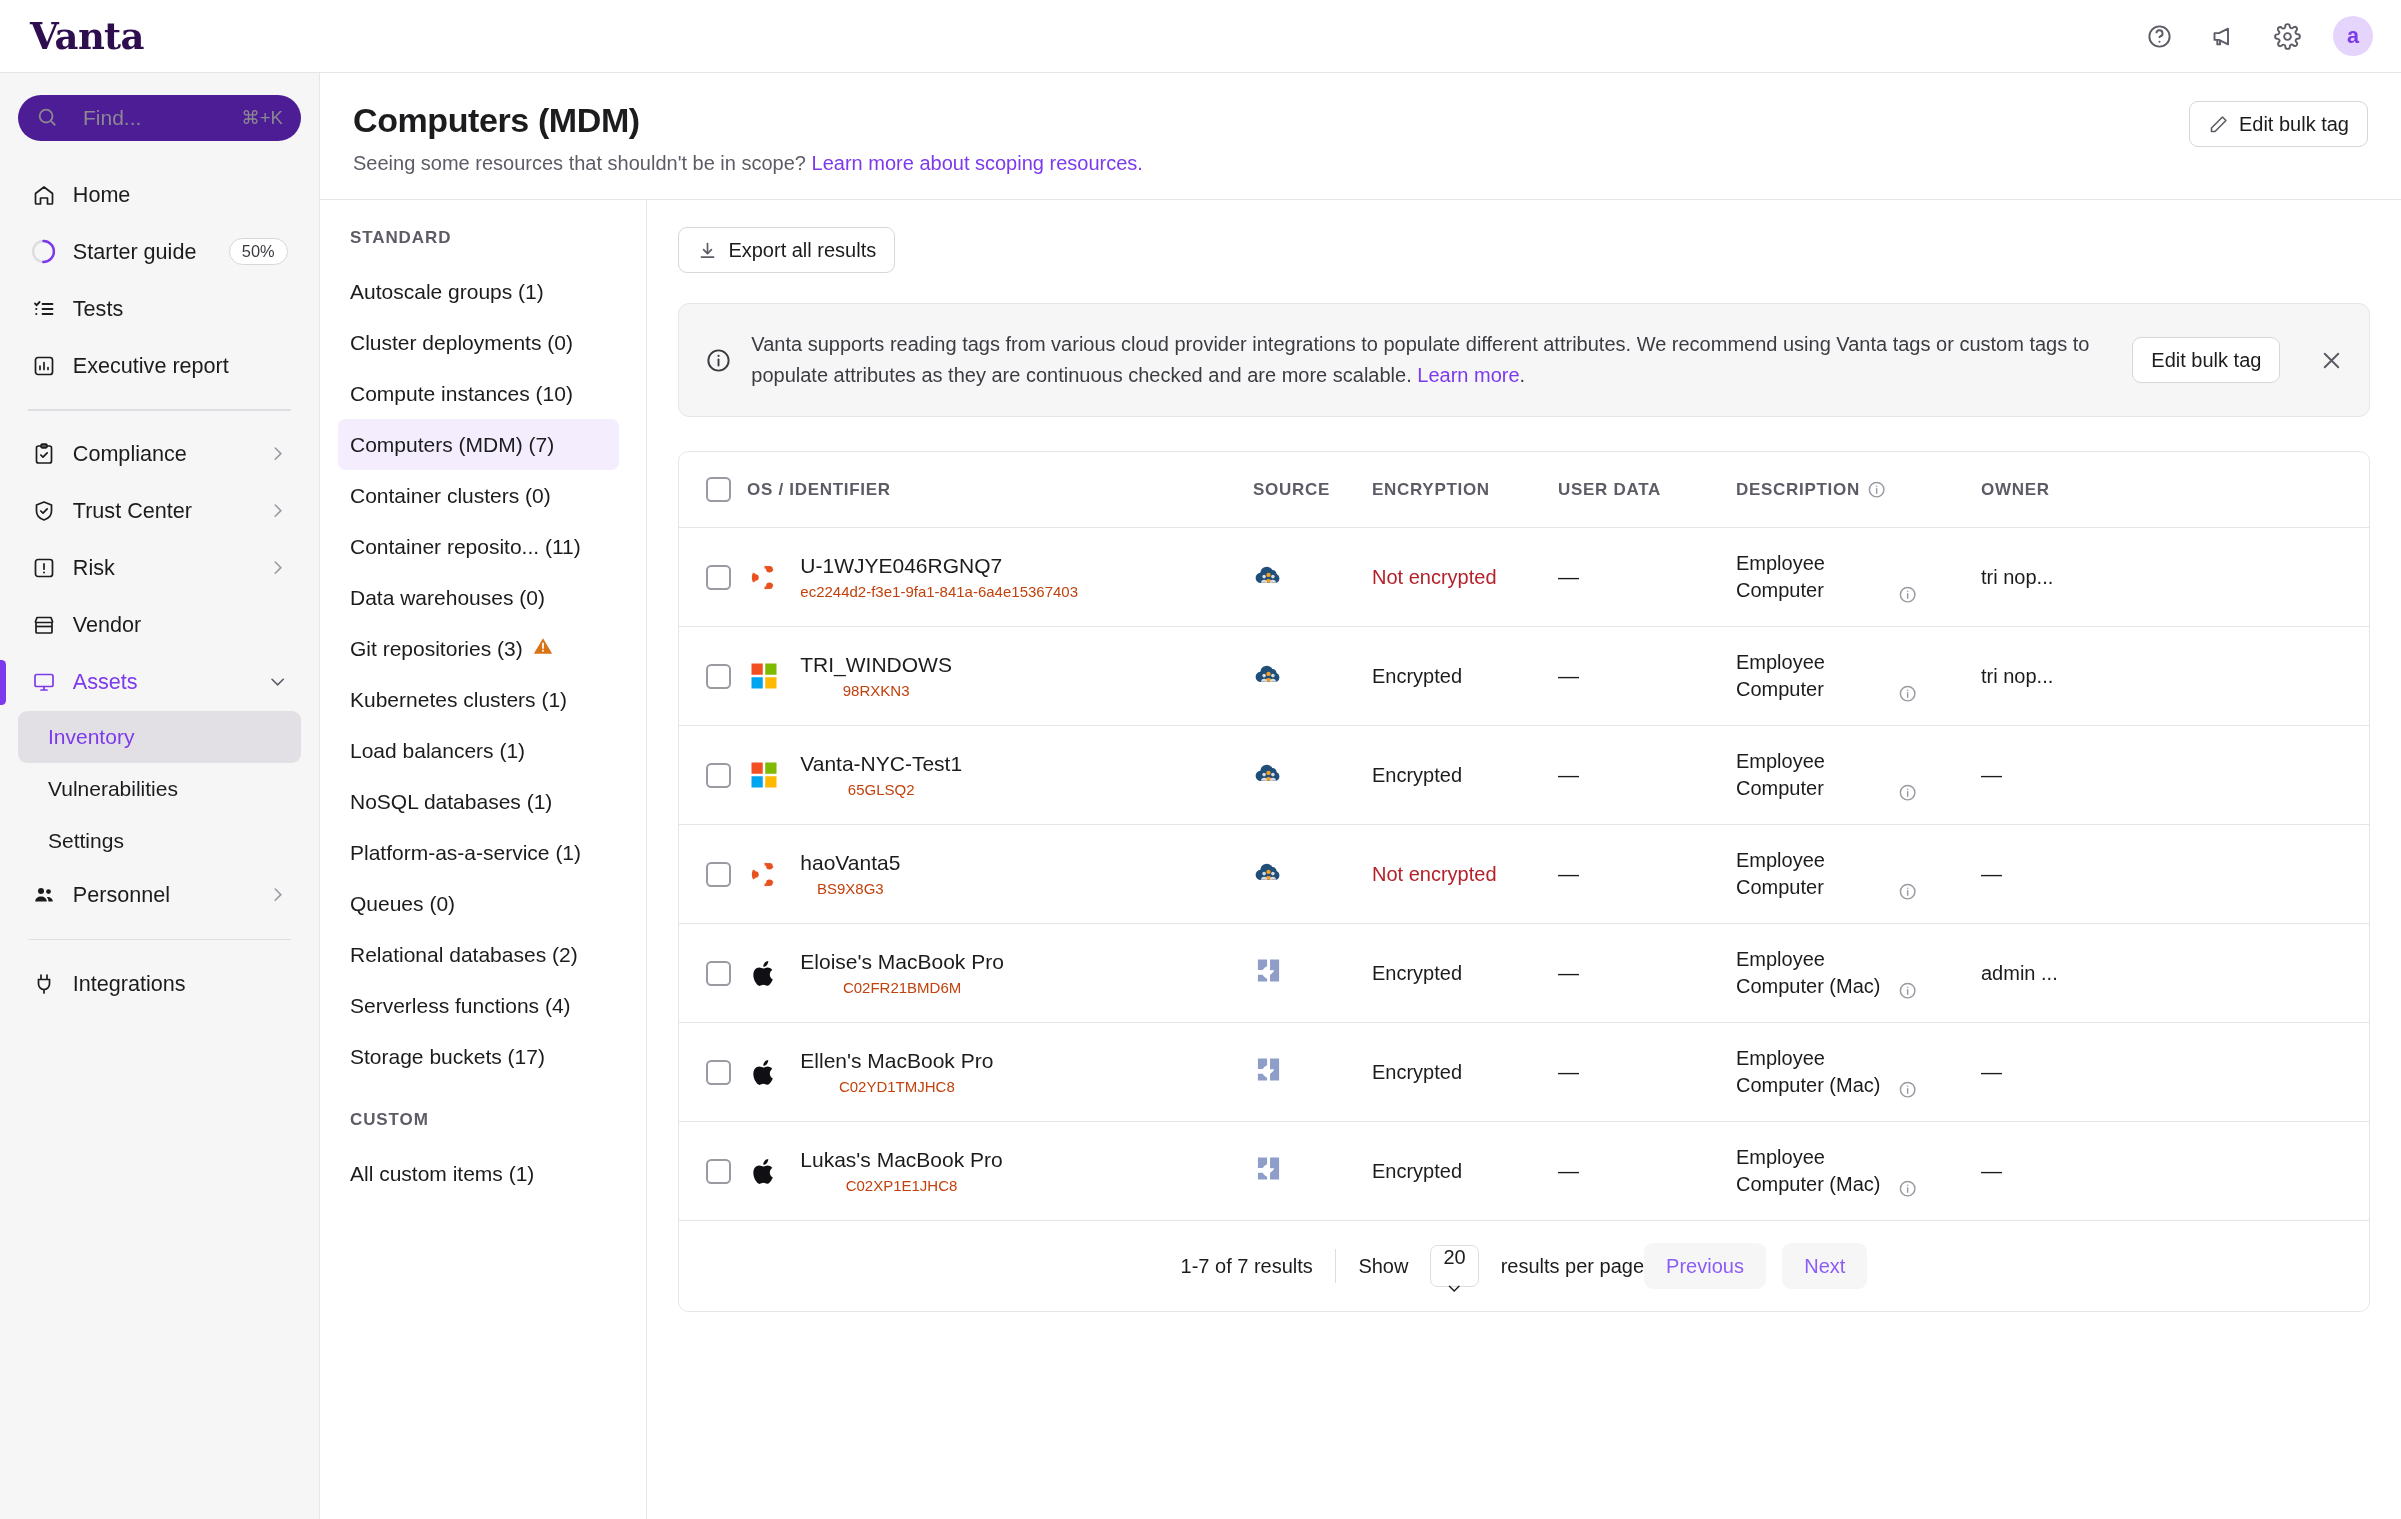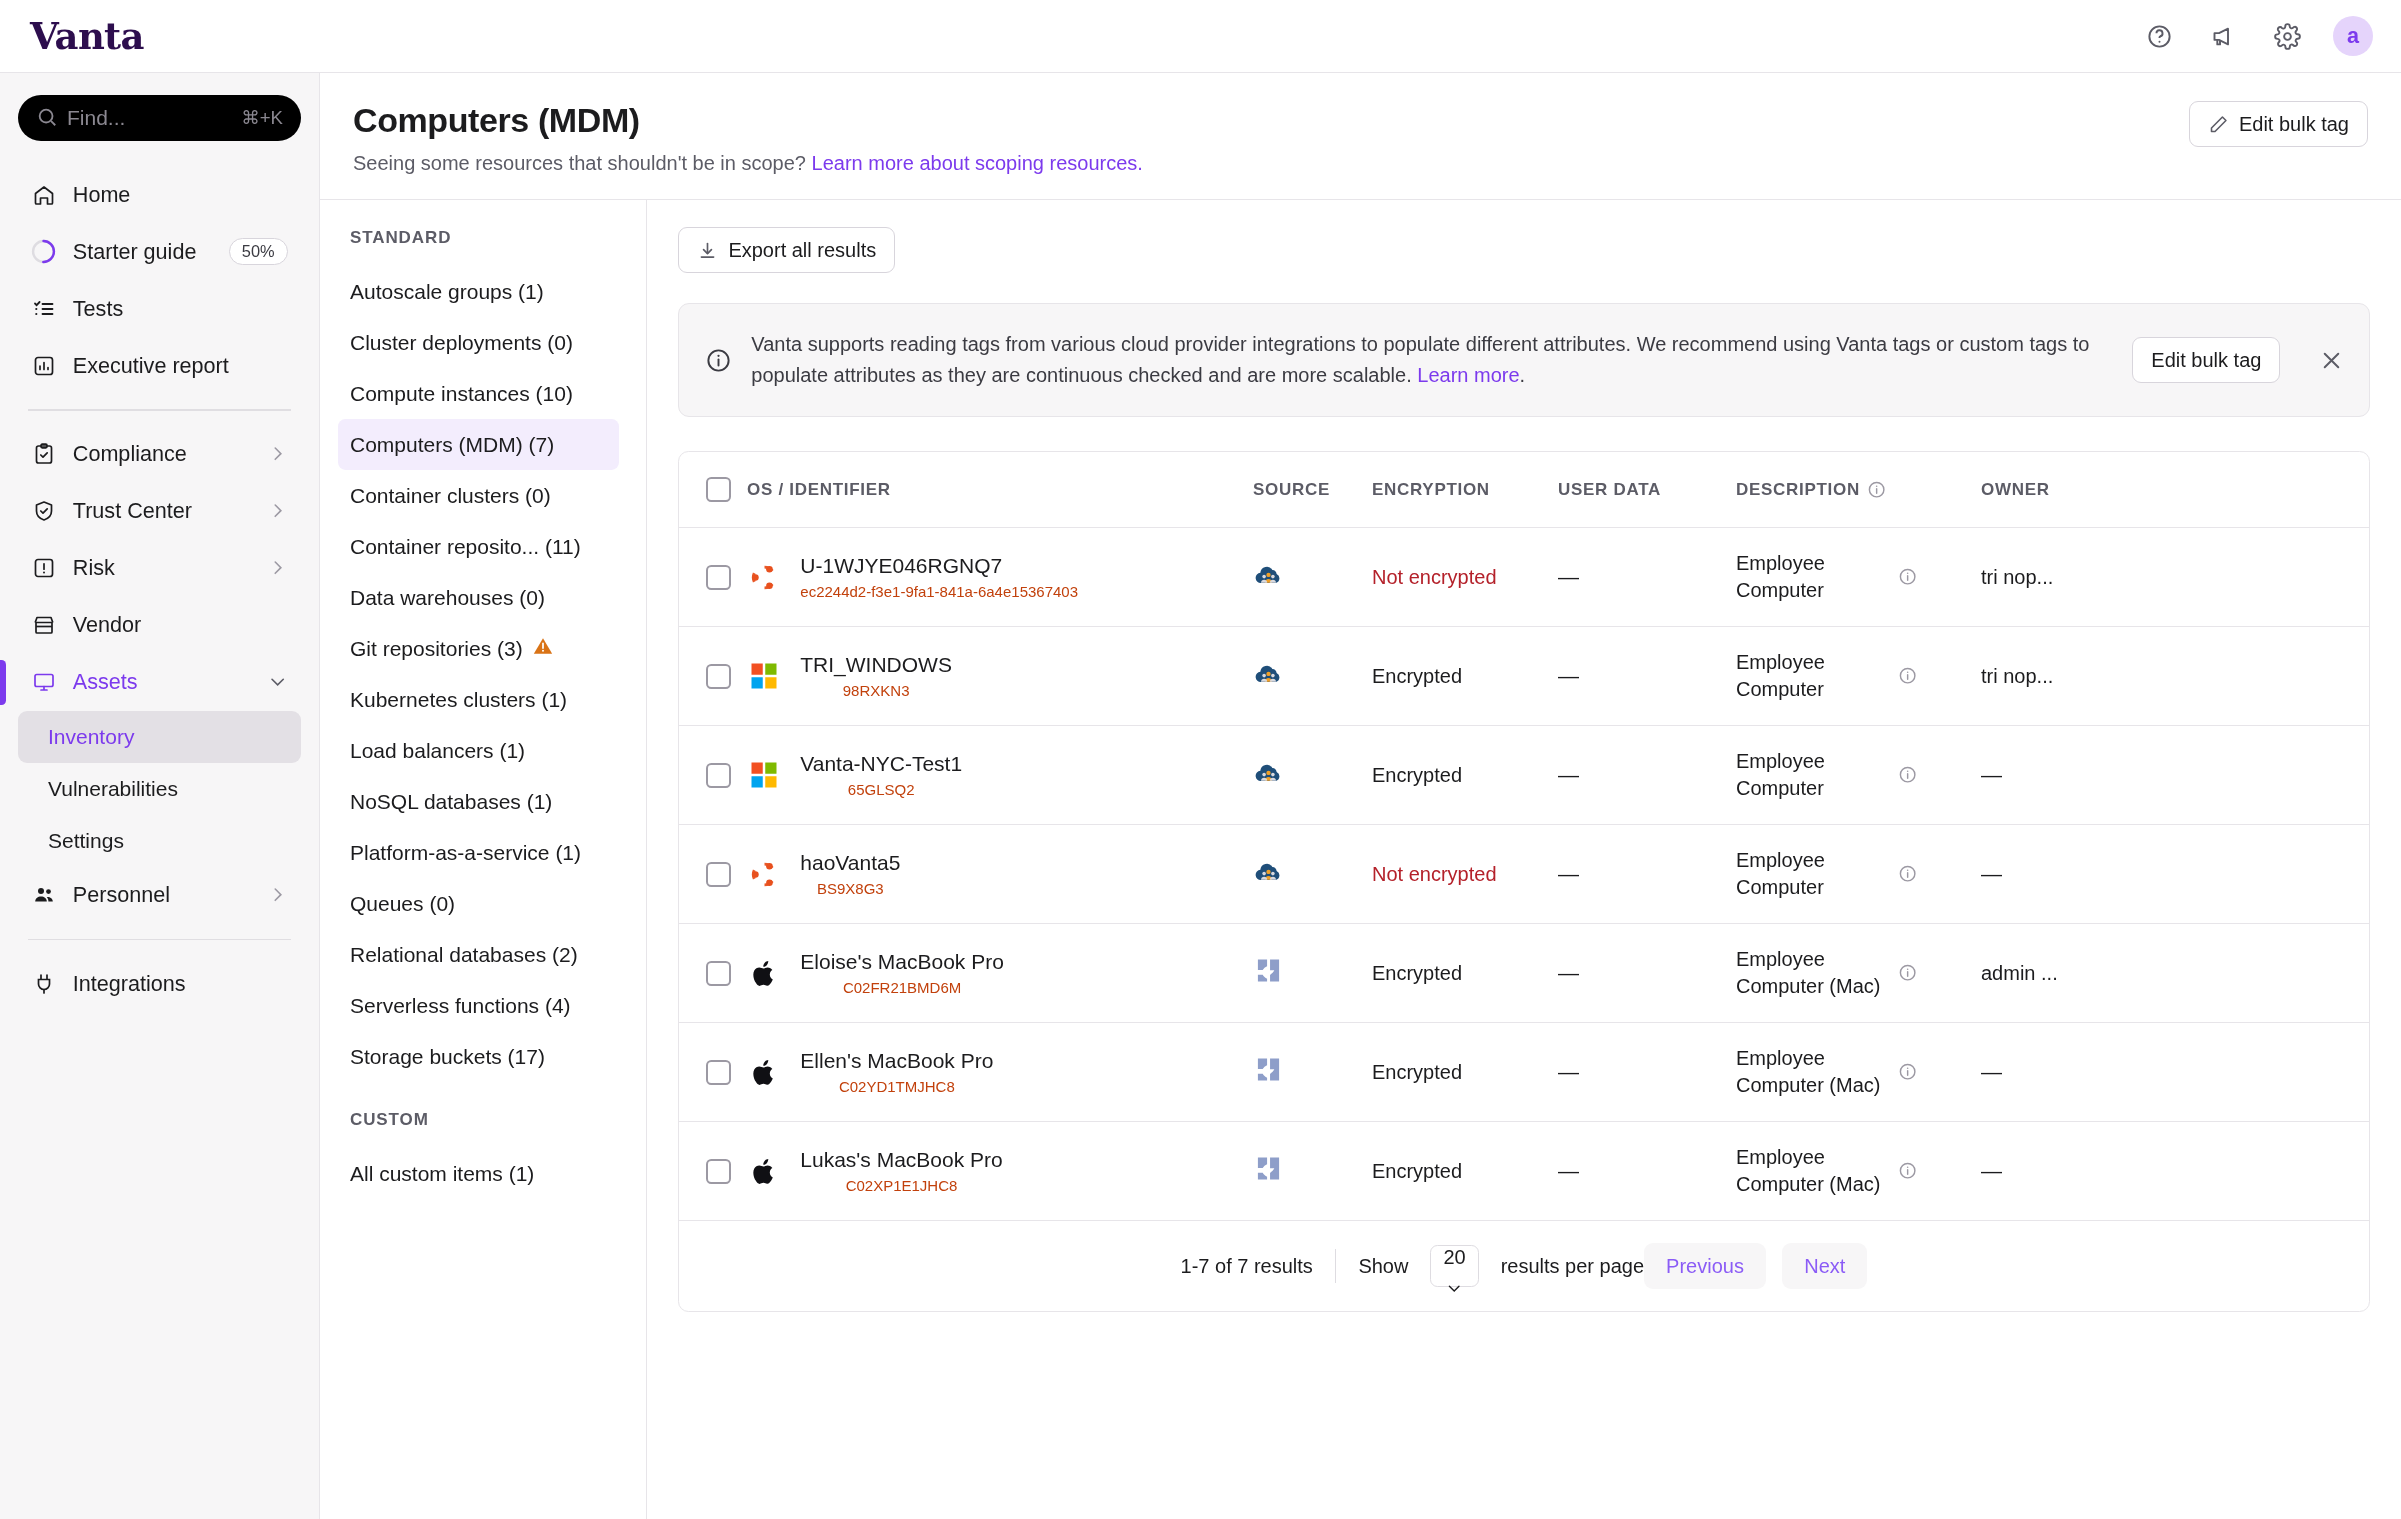--- a/index.html
+++ b/index.html
@@ -43,22 +43,22 @@
 
   
   .sidebar {
     width: 320px; flex: 0 0 320px;
     background: #f7f6f7;
     border-right: 1.5px solid #e7e5e9;
     padding: 22px 18px 0 18px;
     position: relative;
   }
   .find-box {
-    height: 46px; border-radius: 23px; background: #000000;
-    display: flex; align-items: center; gap: 9px;
+    height: 46px; border-radius: 23px; background: #4c1d95;
+    display: flex; align-items: center; gap: 25px;
     padding: 0 18px; margin-bottom: 25px; cursor: text;
   }
   .find-box .ph { flex: 1; color: #8b8891; font-size: 21px; }
   .find-box .kbd { color: #8b8891; font-size: 18.6px; }
 
   .nav-item {
     display: flex; align-items: center; gap: 16.4px;
     height: 57px; padding: 0 13.4px; border-radius: 9px;
     font-size: 21.6px; color: #1c1c1e; cursor: pointer;
     position: relative;
@@ -163,21 +163,21 @@
   .chk {
     width: 25px; height: 25px; border: 2.2px solid #9c99a3; border-radius: 5.2px;
     background: #fff; cursor: pointer;
   }
   .os-cell { display: flex; align-items: center; gap: 19.3px; }
   .os-ico { width: 34px; height: 34px; flex: 0 0 34px; display: flex; align-items: center; justify-content: center; }
   .os-name { font-size: 21px; color: #1c1c1e; margin-bottom: 4.5px; }
   .os-id { font-size: 15px; color: #c2410c; text-align: center; }
   .enc-bad { color: #b4212a; }
   .dash { color: #1c1c1e; font-size: 21px; }
-  .desc-cell { display: flex; align-items: center; gap: 13.4px; }
+  .desc-cell { display: flex; align-items: flex-end; gap: 13.4px; }
   .desc-txt { max-width: 149px; line-height: 1.35; }
   .info-sm { color: #9c99a3; flex: 0 0 19.3px; display: flex; }
 
   .tfoot {
     display: flex; align-items: center; justify-content: center;
     border-top: 1.5px solid #e7e5e9; padding: 22px 31px;
   }
   .tfoot-left { display: flex; align-items: center; gap: 22px; font-size: 20px; }
   .vsep { width: 1.5px; height: 34px; background: #dedce1; }
   .select-sm {

